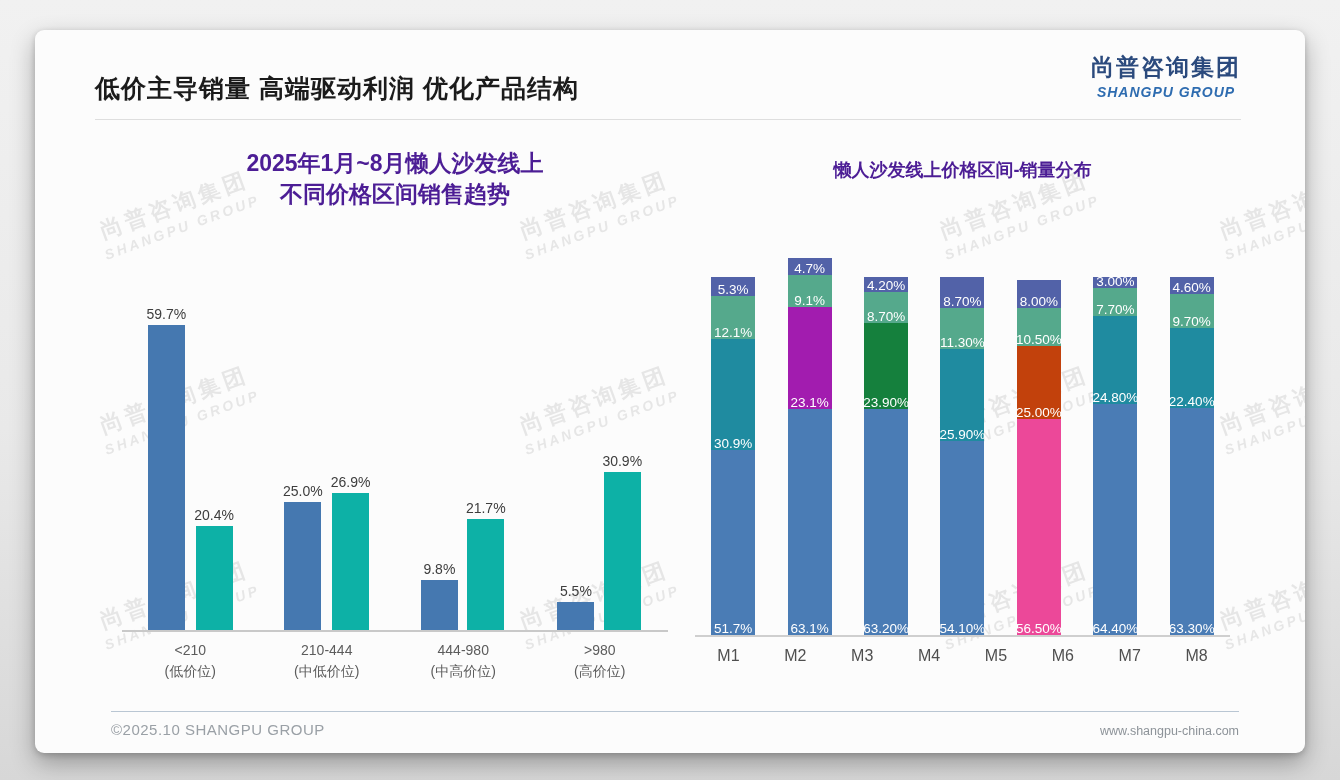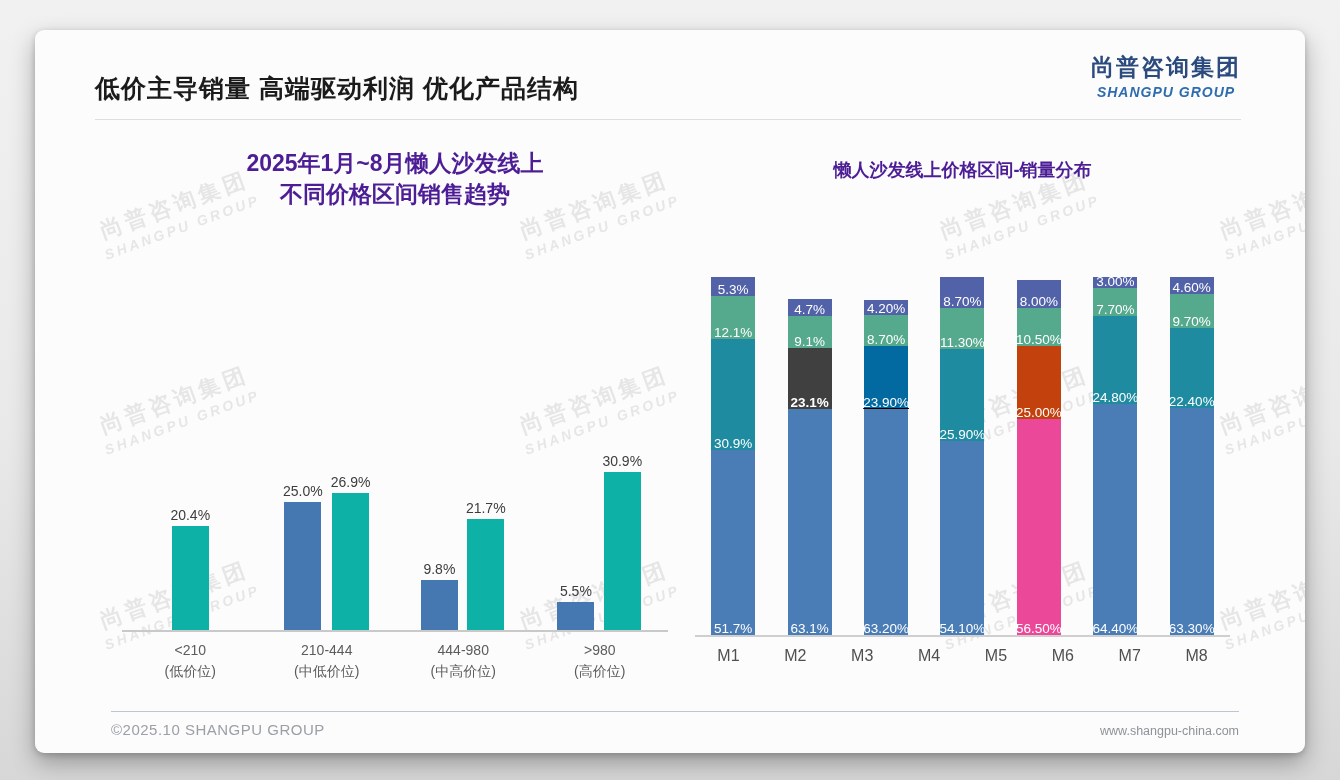--- a/index.html
+++ b/index.html
@@ -135,20 +135,24 @@
     <div class="title-rule"></div>
 
     <div class="chart chart-left">
       <div class="chart-title">
         <div>2025年1月~8月懒人沙发线上</div>
         <div>不同价格区间销售趋势</div>
       </div>
       <div class="legend" id="legend-left"></div>
       <div class="plot-left" id="plot-left">
           <div class="bar-group">
+            <div class="bar-unit">
+              <div class="bar-value">59.7%</div>
+              <div class="bar" style="height: 305px; background: rgb(69, 120, 176);"></div>
+            </div>
             <div class="bar-unit">
               <div class="bar-value">20.4%</div>
               <div class="bar" style="height: 104px; background: rgb(13, 177, 166);"></div>
             </div>
           </div>
           <div class="bar-group">
             <div class="bar-unit">
               <div class="bar-value">25.0%</div>
               <div class="bar" style="height: 128px; background: rgb(69, 120, 176);"></div>
             </div>
@@ -208,35 +212,35 @@
               <span class="seg-label">51.7%</span>
             </div>
           </div>
           <div class="stack">
             <div class="seg" style="height: 16.8px; background: rgb(82, 98, 168);">
               <span class="seg-label">4.7%</span>
             </div>
             <div class="seg" style="height: 32.6px; background: rgb(85, 169, 140);">
               <span class="seg-label">9.1%</span>
             </div>
-            <div class="seg" style="height: 61px; background: #404040; font-weight: bold;">
+            <div class="seg" style="height: 102px; background: #a21caf;">
               <span class="seg-label">23.1%</span>
             </div>
             <div class="seg" style="height: 225.9px; background: rgb(74, 124, 181);">
               <span class="seg-label">63.1%</span>
             </div>
           </div>
           <div class="stack">
             <div class="seg" style="height: 15px; background: rgb(82, 98, 168);">
               <span class="seg-label">4.20%</span>
             </div>
             <div class="seg" style="height: 31.1px; background: rgb(85, 169, 140);">
               <span class="seg-label">8.70%</span>
             </div>
-            <div class="seg" style="height: 63px; background: #0369a1; text-decoration: underline;">
+            <div class="seg" style="height: 86px; background: #15803d;">
               <span class="seg-label">23.90%</span>
             </div>
             <div class="seg" style="height: 226.3px; background: rgb(74, 124, 181);">
               <span class="seg-label">63.20%</span>
             </div>
           </div>
           <div class="stack">
             <div class="seg" style="height: 31.1px; background: rgb(82, 98, 168);">
               <span class="seg-label">8.70%</span>
             </div>

